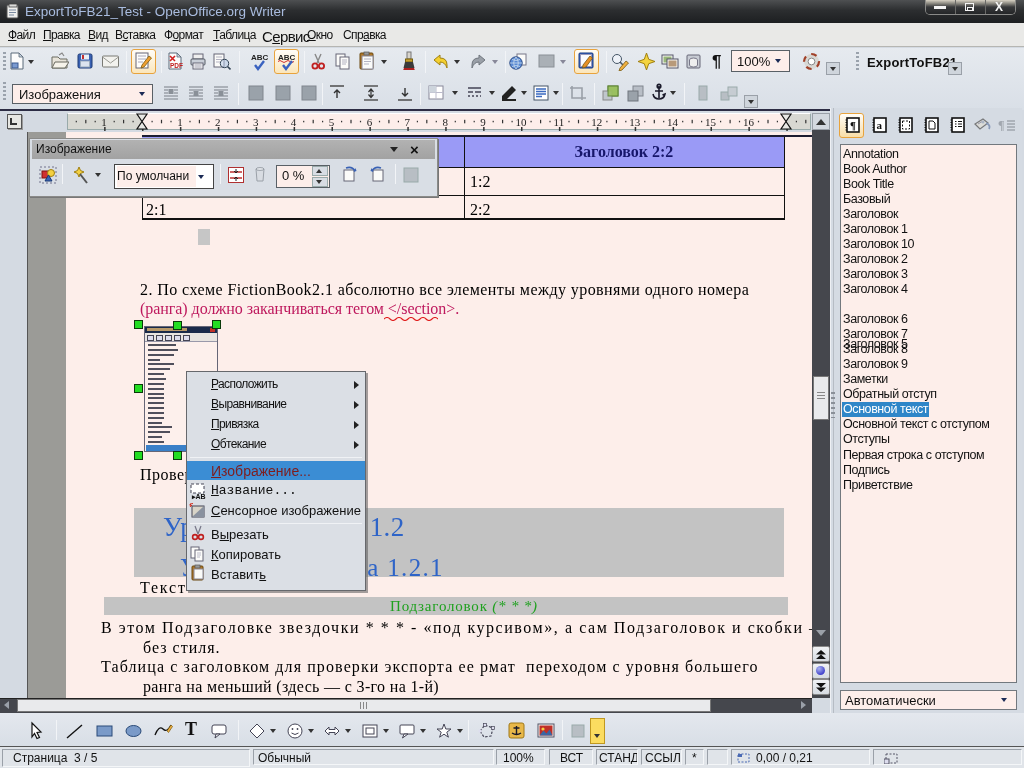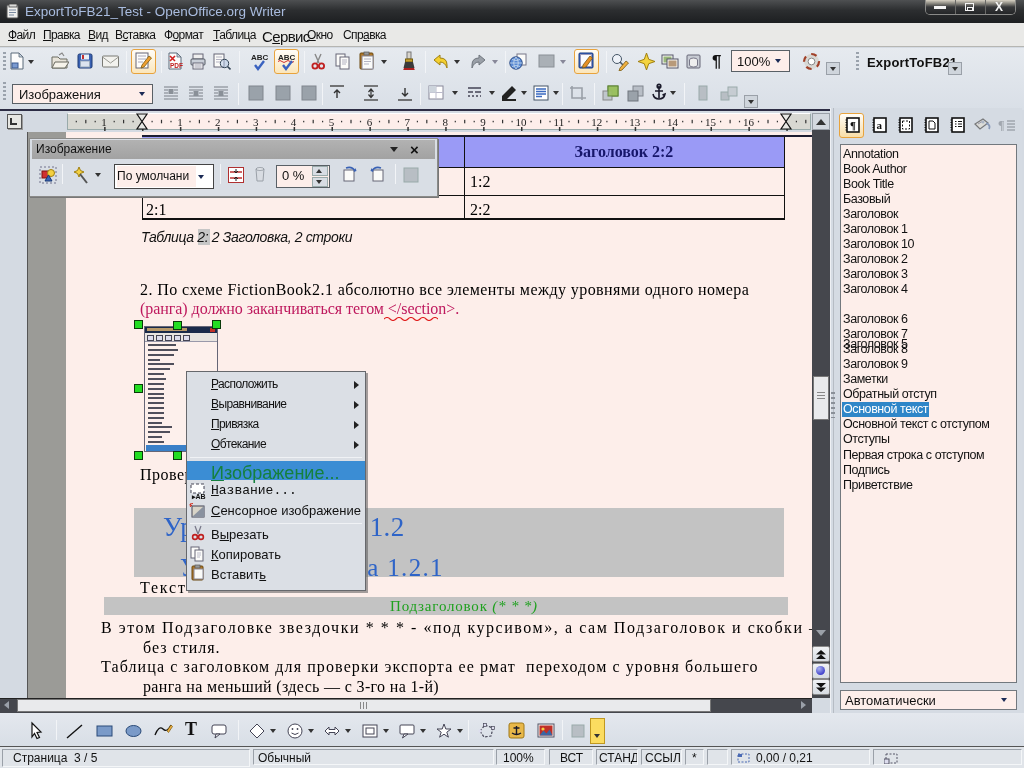--- a/index.html
+++ b/index.html
@@ -390,21 +390,20 @@
     <div class="abs" style="left:142px;top:35px;width:642px;height:1px;background:#111;"></div>
     <div class="abs" style="left:142px;top:63px;width:642px;height:1px;background:#111;"></div>
     <div class="abs" style="left:142px;top:86px;width:642px;height:2px;background:#111;"></div>
     <div class="abs" style="left:142px;top:63px;width:1px;height:23px;background:#111;"></div>
     <div class="abs" style="left:464px;top:5px;width:1px;height:83px;background:#111;"></div>
     <div class="abs" style="left:784px;top:5px;width:1px;height:83px;background:#111;"></div>
     <div class="abs ser" style="left:470px;top:41px;font-size:16px;">1:2</div>
     <div class="abs ser" style="left:146px;top:69px;font-size:16px;">2:1</div>
     <div class="abs ser" style="left:470px;top:69px;font-size:16px;">2:2</div>
     <div class="abs" style="left:198px;top:97px;width:12px;height:16px;background:#c6c6c6;"></div>
-    <div class="abs" style="left:141px;top:97px;font-style:italic;font-size:14px;letter-spacing:-0.35px;color:#111;">Таблица 2: 2 Заголовка, 2 строки</div>
     <div class="abs ser" style="left:140px;top:149px;font-size:16px;letter-spacing:0.42px;color:#000;">2. По схеме FictionBook2.1 абсолютно все элементы между уровнями одного номера</div>
     <div class="abs ser" style="left:140px;top:168px;font-size:16px;letter-spacing:-0.05px;color:#be185d;">(ранга) должно заканчиваться тегом &lt;/section&gt;.</div>
     <svg class="abs" style="left:384px;top:185px;" width="54" height="4" viewBox="0 0 54 4">
       <path d="M0 2q3-3 6 0t6 0t6 0t6 0t6 0t6 0t6 0t6 0t6 0" fill="none" stroke="#e02020" stroke-width="1.1"></path>
     </svg>
     <div class="abs" style="left:144px;top:194px;width:74px;height:126px;background:#fdf0ec;border:1px solid #667;">
       <div class="abs" style="left:0;top:0;width:72px;height:6px;background:#1a2a4a;"></div>
       <div class="abs" style="left:2px;top:1px;width:40px;height:3px;background:#b89868;"></div>
       <div class="abs" style="left:65px;top:1px;width:5px;height:4px;background:#c03028;"></div>
       <div class="abs" style="left:0;top:6px;width:72px;height:9px;background:#e8e4e0;border-bottom:1px solid #99a;"></div>
@@ -508,21 +507,21 @@
 <div class="abs" style="left:211px;top:377px;font-size:12px;letter-spacing:-0.6px;color:#111;"><u>Р</u>асположить</div>
 <div class="abs" style="left:354px;top:381px;width:0;height:0;border-top:4px solid transparent;border-bottom:4px solid transparent;border-left:5px solid #222;"></div>
 <div class="abs" style="left:211px;top:397px;font-size:12px;letter-spacing:-0.6px;color:#111;"><u>В</u>ыравнивание</div>
 <div class="abs" style="left:354px;top:401px;width:0;height:0;border-top:4px solid transparent;border-bottom:4px solid transparent;border-left:5px solid #222;"></div>
 <div class="abs" style="left:211px;top:417px;font-size:12px;letter-spacing:-0.6px;color:#111;"><u>П</u>ривязка</div>
 <div class="abs" style="left:354px;top:421px;width:0;height:0;border-top:4px solid transparent;border-bottom:4px solid transparent;border-left:5px solid #222;"></div>
 <div class="abs" style="left:211px;top:437px;font-size:12px;letter-spacing:-0.6px;color:#111;"><u>О</u>бтекание</div>
 <div class="abs" style="left:354px;top:441px;width:0;height:0;border-top:4px solid transparent;border-bottom:4px solid transparent;border-left:5px solid #222;"></div>
 <div class="abs" style="left:190px;top:457px;width:172px;height:1px;background:#9aa0a8;border-bottom:1px solid #f0f2f5;"></div>
 <div class="abs" style="left:187px;top:461px;width:178px;height:19px;background:#3b8dd4;"></div>
-<div class="abs" style="left:211px;top:463px;font-size:18px;color:#15803d;"><u>И</u>зображение...</div>
+<div class="abs" style="left:211px;top:463px;font-size:14px;color:#7f1d1d;"><u>И</u>зображение...</div>
 <div class="abs" style="left:211px;top:483px;font-size:13px;color:#111;font-family:Liberation Mono, monospace;"><u>Н</u>азвание...</div>
 <div class="abs" style="left:211px;top:503px;font-size:13px;color:#111;"><u>С</u>енсорное изображение</div>
 <div class="abs" style="left:190px;top:523px;width:172px;height:1px;background:#9aa0a8;border-bottom:1px solid #f0f2f5;"></div>
 <div class="abs" style="left:211px;top:527px;font-size:13px;color:#111;">В<u>ы</u>резать</div>
 <div class="abs" style="left:211px;top:547px;font-size:13px;color:#111;"><u>К</u>опировать</div>
 <div class="abs" style="left:211px;top:567px;font-size:13px;color:#111;">Вставит<u>ь</u></div>
 <svg class="ic" style="left:189px;top:482px" width="18" height="18" viewBox="0 0 18 18">
     <rect x="2" y="2" width="13" height="9" fill="#fff" stroke="#445" stroke-dasharray="3 2"></rect>
     <text x="3" y="17" font-size="7" font-weight="bold" fill="#111" font-family="Liberation Sans">▸AB</text>
   </svg>

